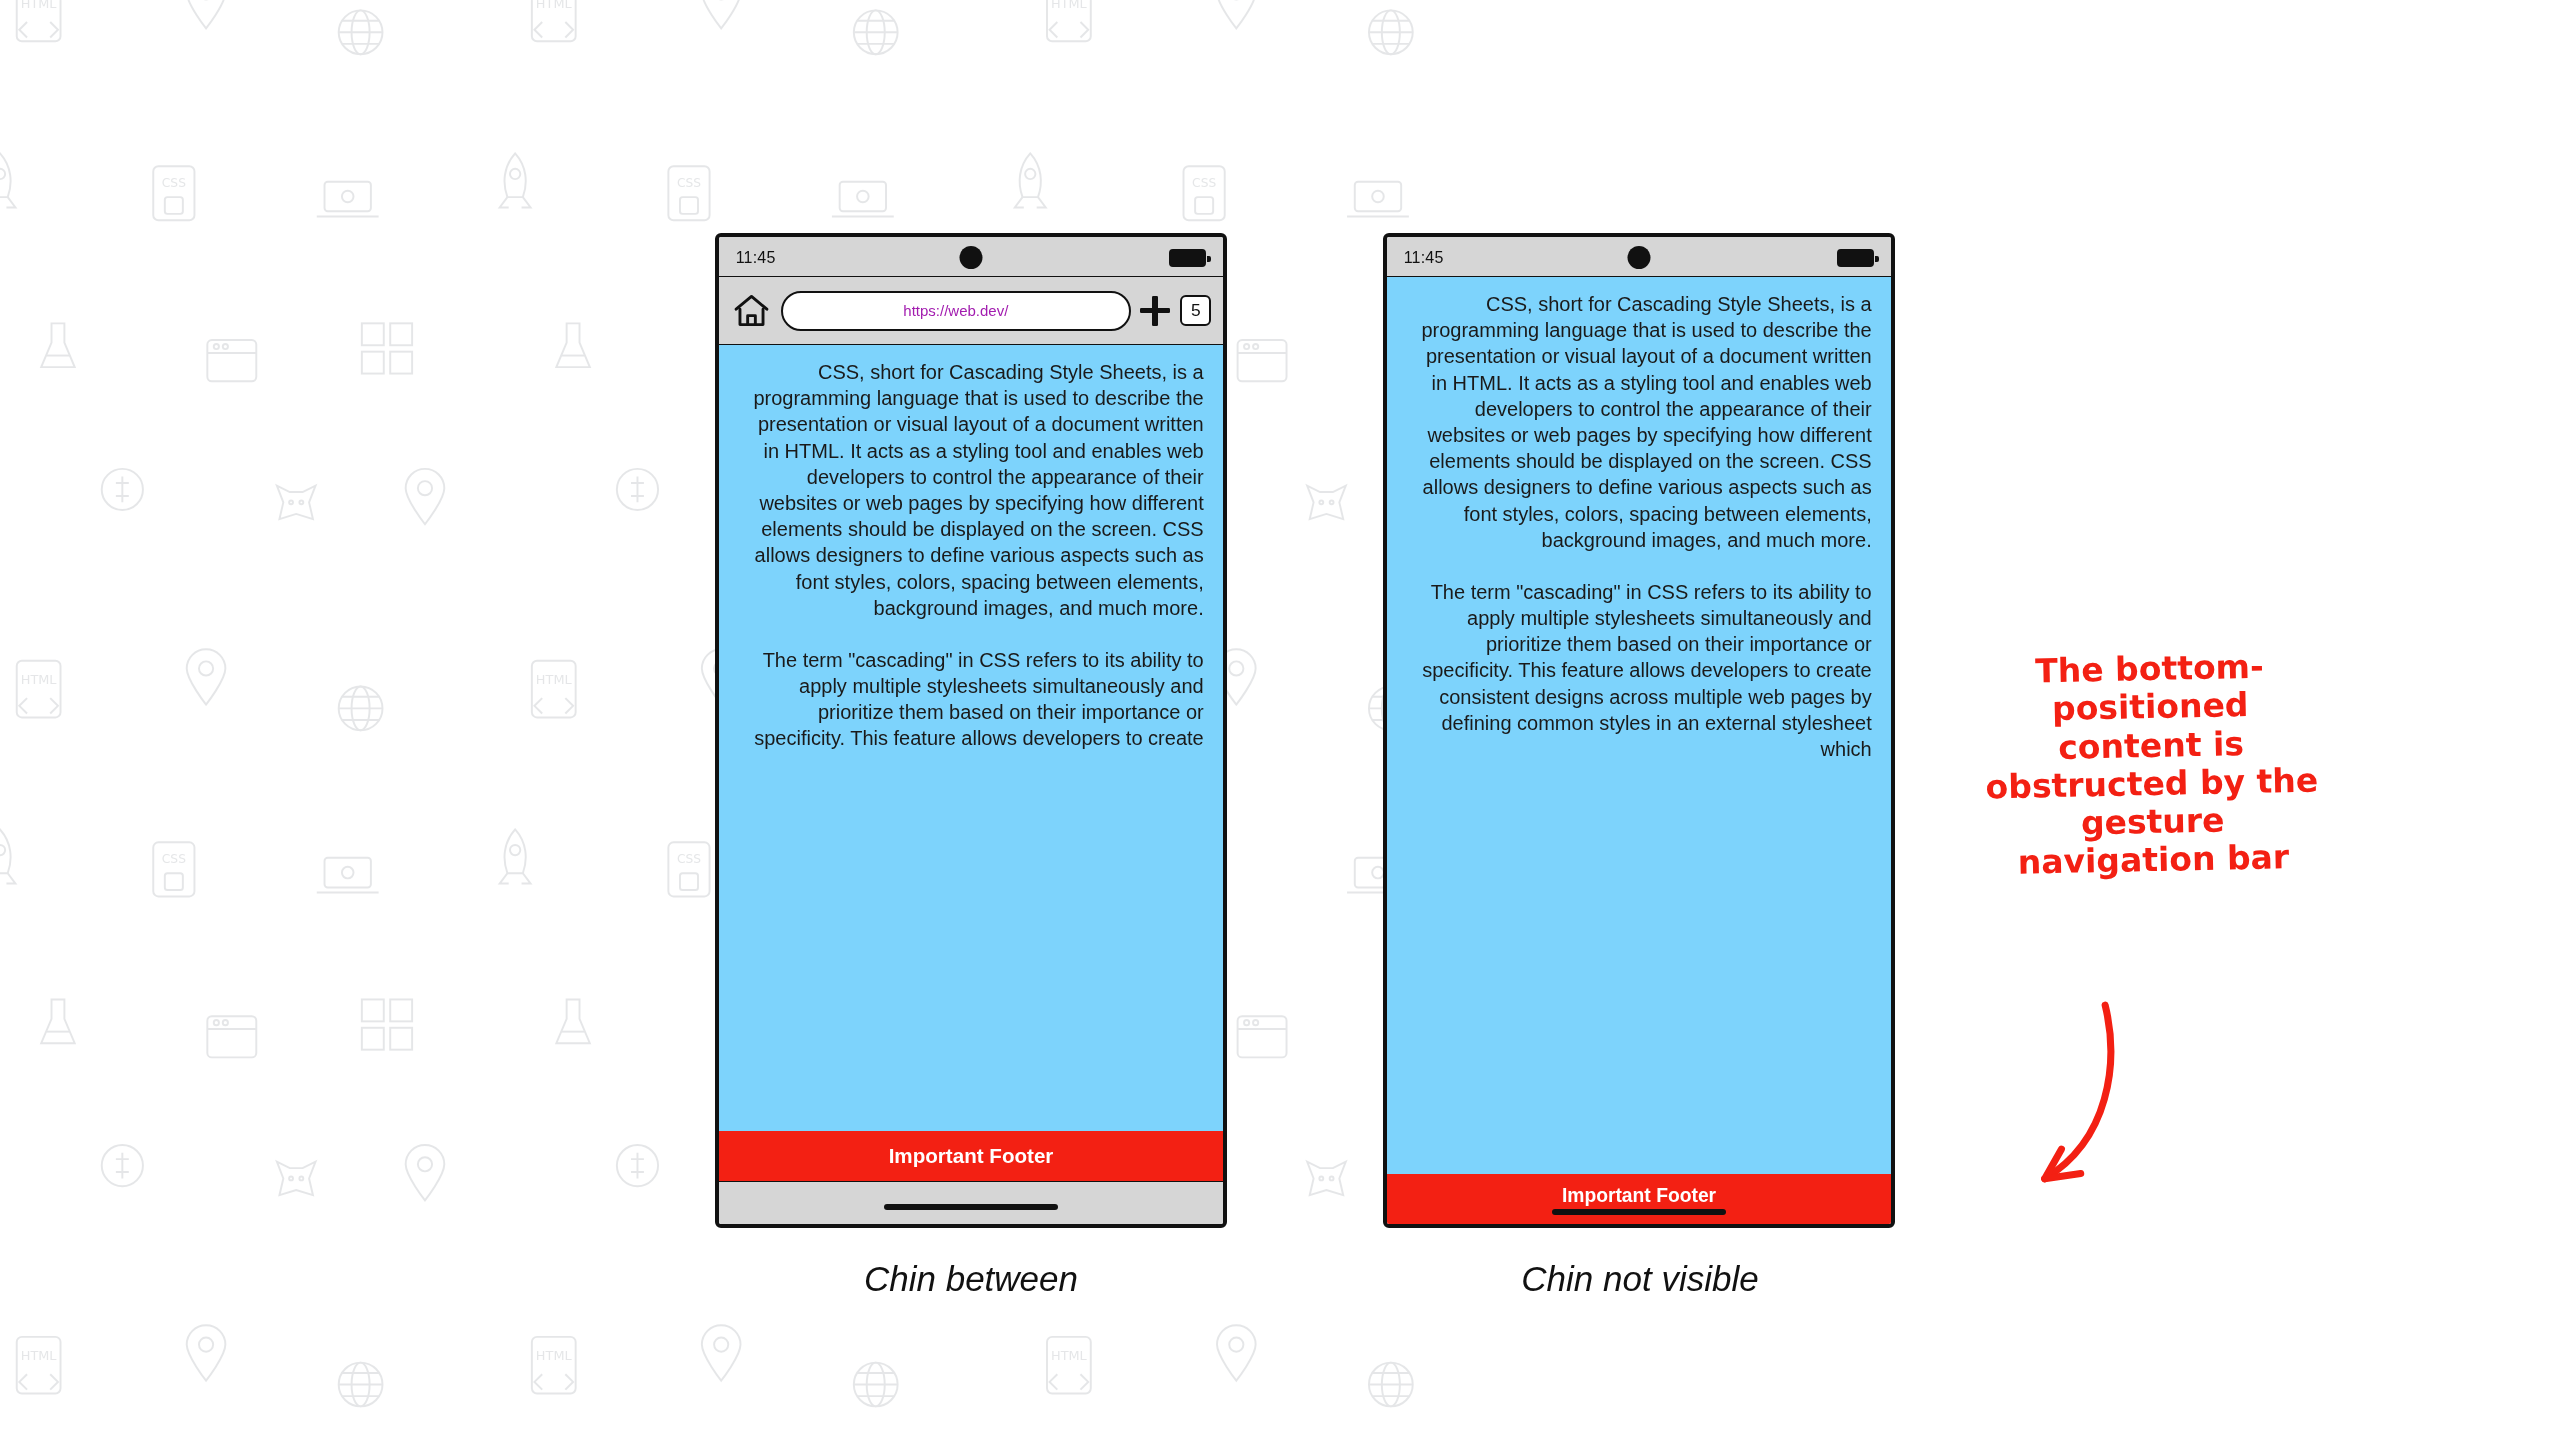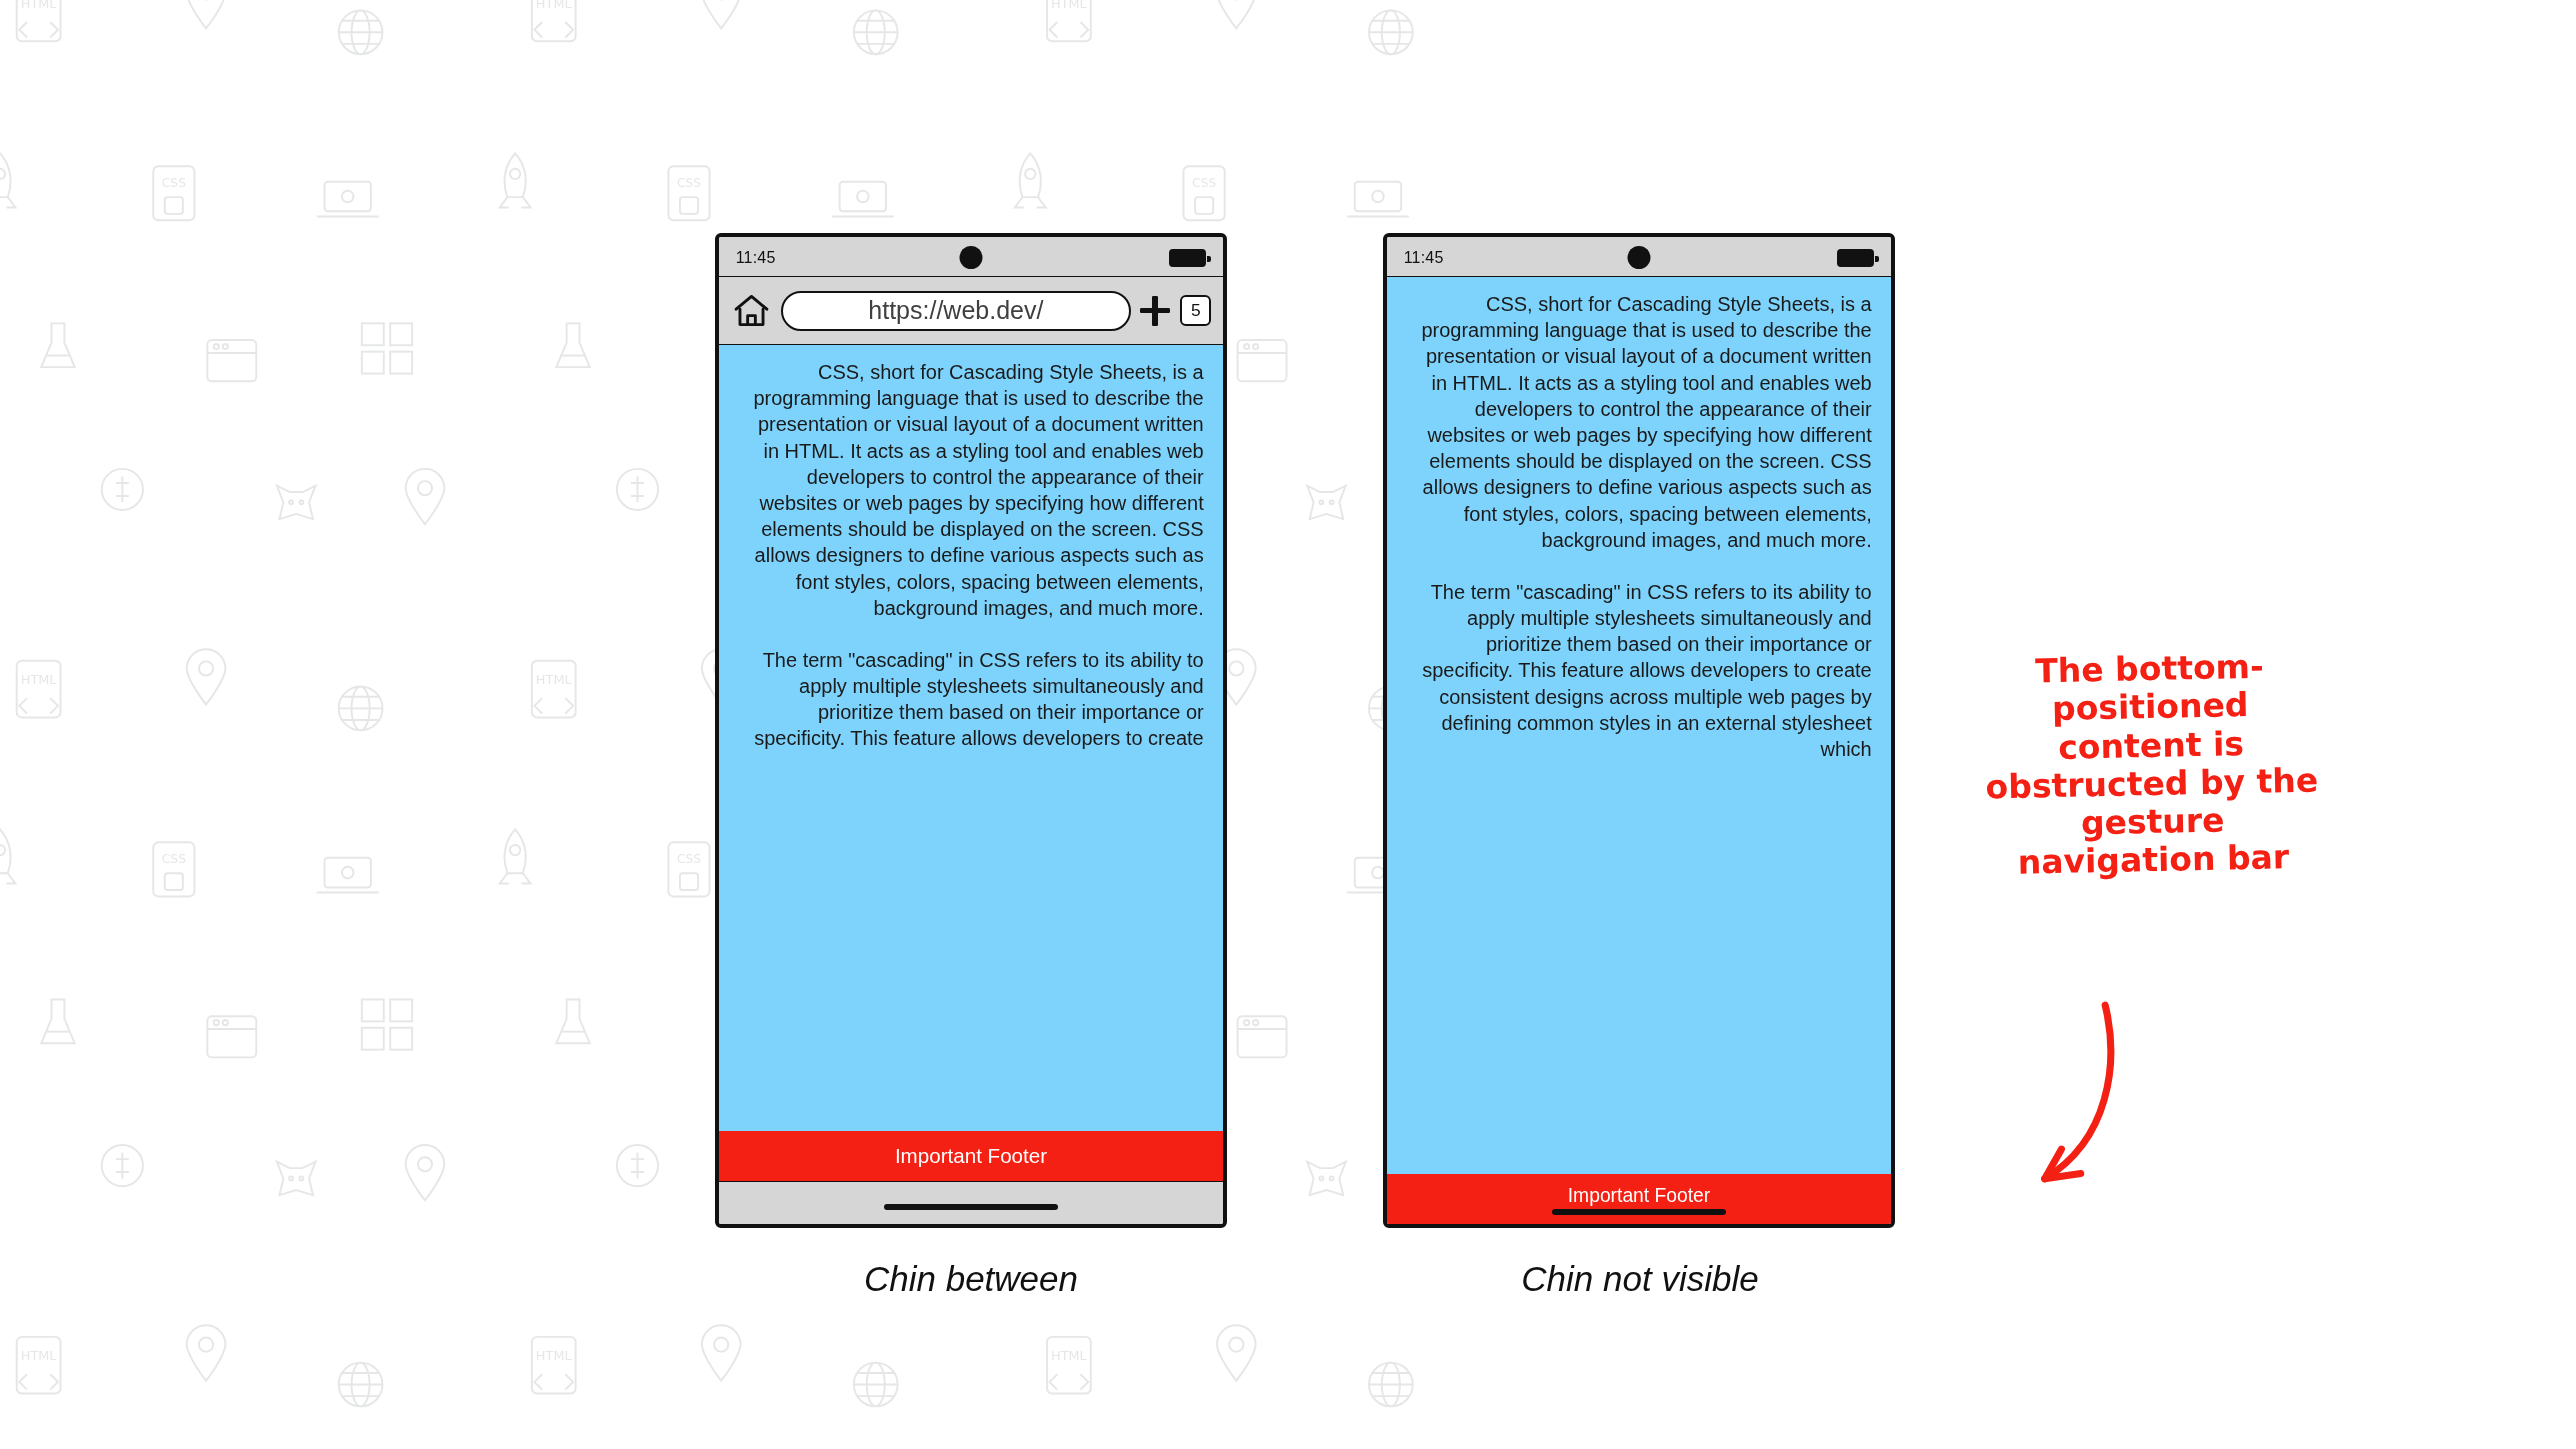--- a/index.html
+++ b/index.html
@@ -112,22 +112,22 @@
     height: 40px;
     border: 2.6px solid #111111;
     border-radius: 22px;
     background: #ffffff;
     display: flex;
     align-items: center;
     justify-content: center;
     box-sizing: border-box;
   }
   .url-text {
-    font-size: 25px;
-    color: #404040;
+    font-size: 15px;
+    color: #a21caf;
   }
   .plus-icon {
     flex: 0 0 auto;
     width: 30px;
     height: 30px;
     position: relative;
     margin-right: 10.3px;
   }
   .plus-icon::before, .plus-icon::after {
     content: "";
@@ -172,21 +172,21 @@
   }
 
   
   .footer-bar {
     position: absolute;
     left: 0;
     right: 0;
     background: #f32013;
     color: #ffffff;
     text-align: center;
-    font-weight: normal;
+    font-weight: bold;
     box-sizing: border-box;
   }
   .phone-a .footer-bar {
     bottom: 43px;
     height: 50px;
     line-height: 50px;
     font-size: 20.6px;
   }
   .phone-b .footer-bar {
     bottom: 0;

